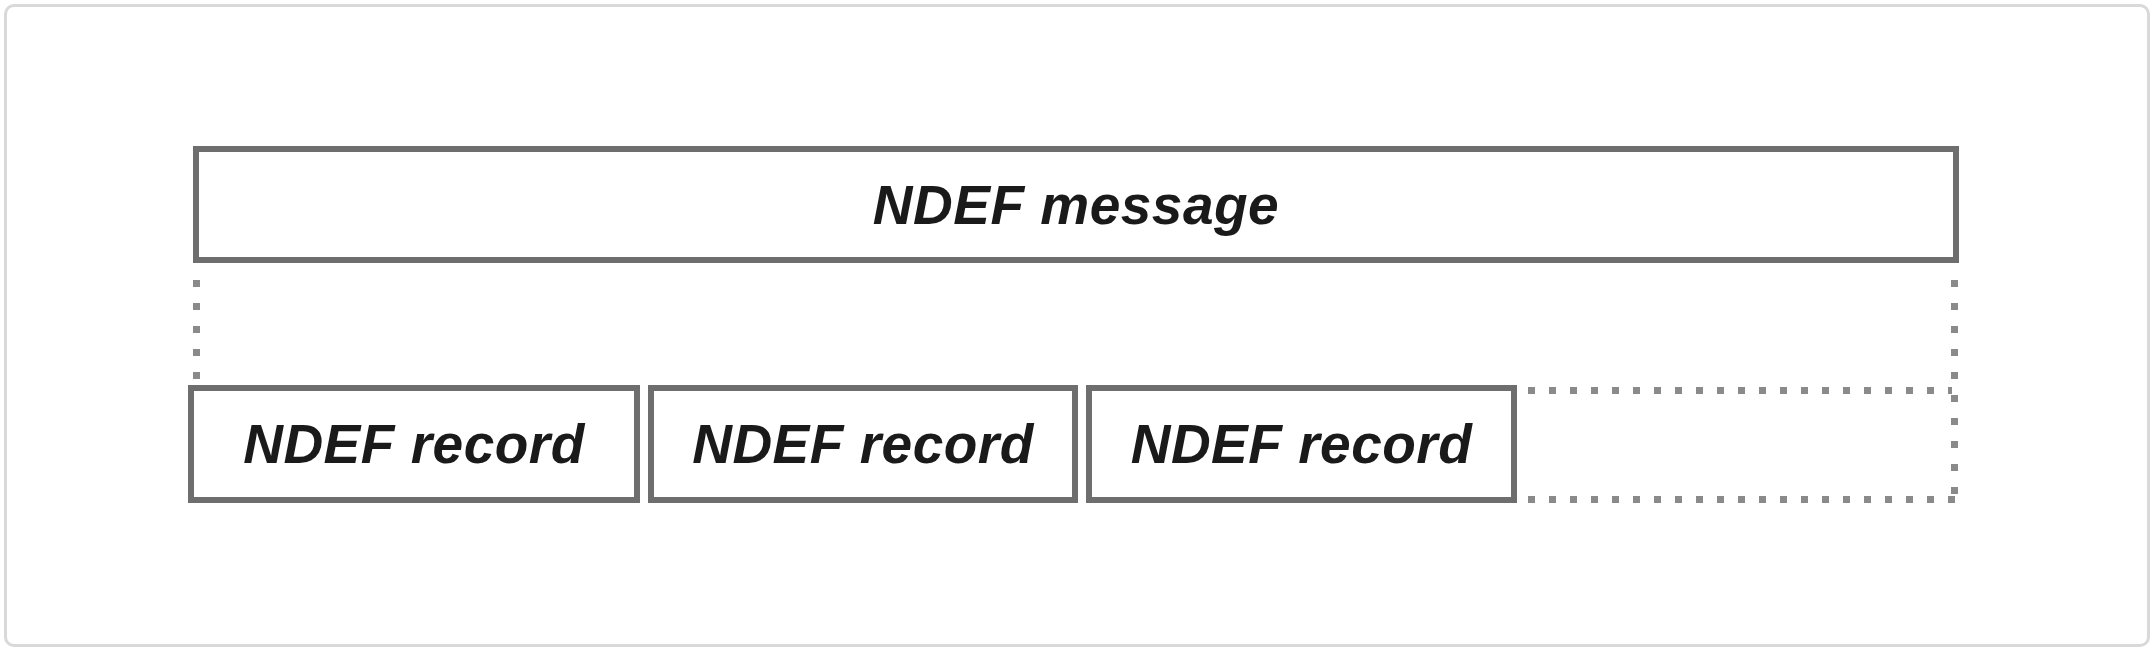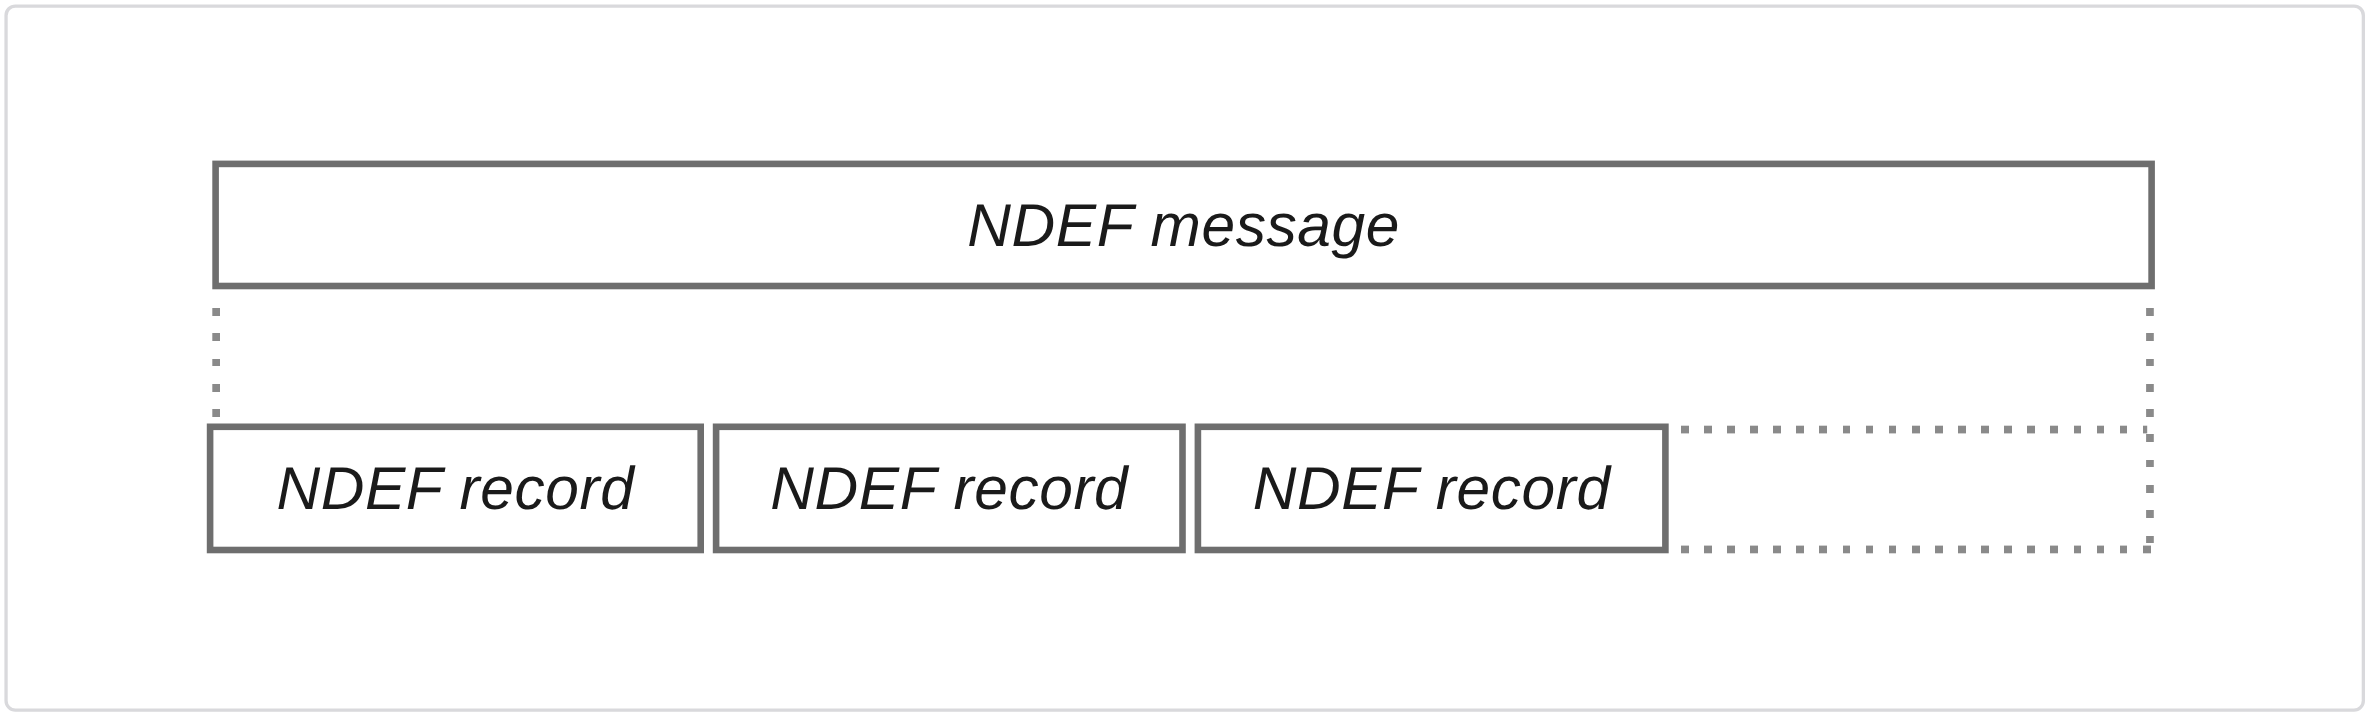--- a/index.html
+++ b/index.html
@@ -30,21 +30,21 @@
     box-sizing: border-box;
     border: 6px solid #6e6e6e;
     background: #ffffff;
     display: flex;
     align-items: center;
     justify-content: center;
   }
   .box-label {
     font-style: italic;
     font-size: 55px;
-    font-weight: 400;
+    font-weight: 700;
     color: #1a1a1a;
     white-space: nowrap;
     letter-spacing: 0.5px;
   }
   .message-box {
     left: 193px;
     top: 146px;
     width: 1766px;
     height: 117px;
   }

